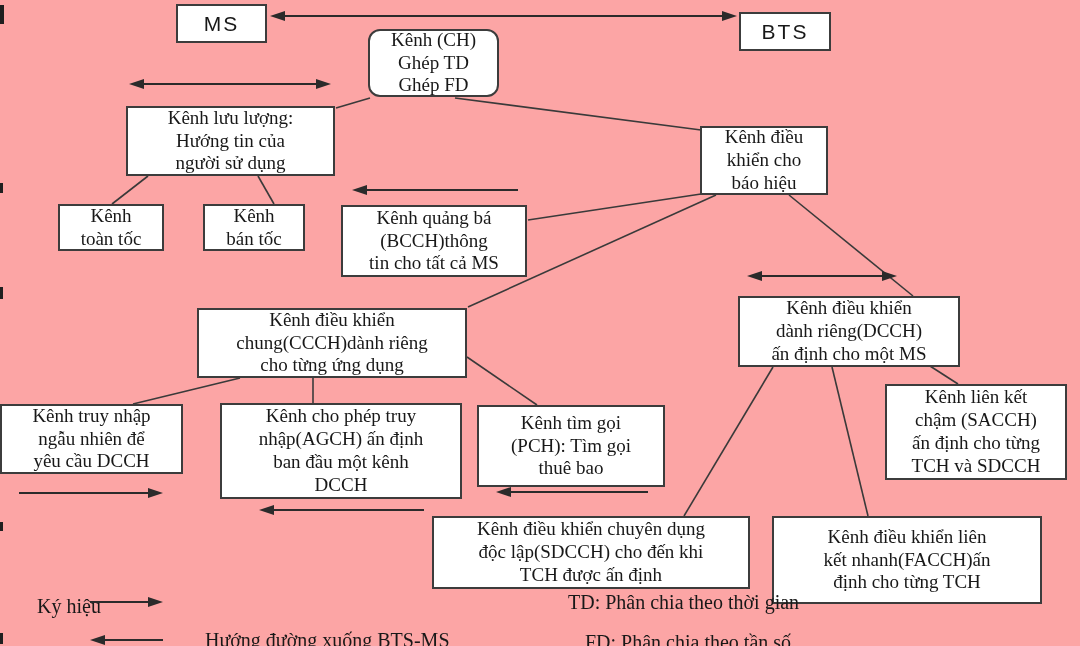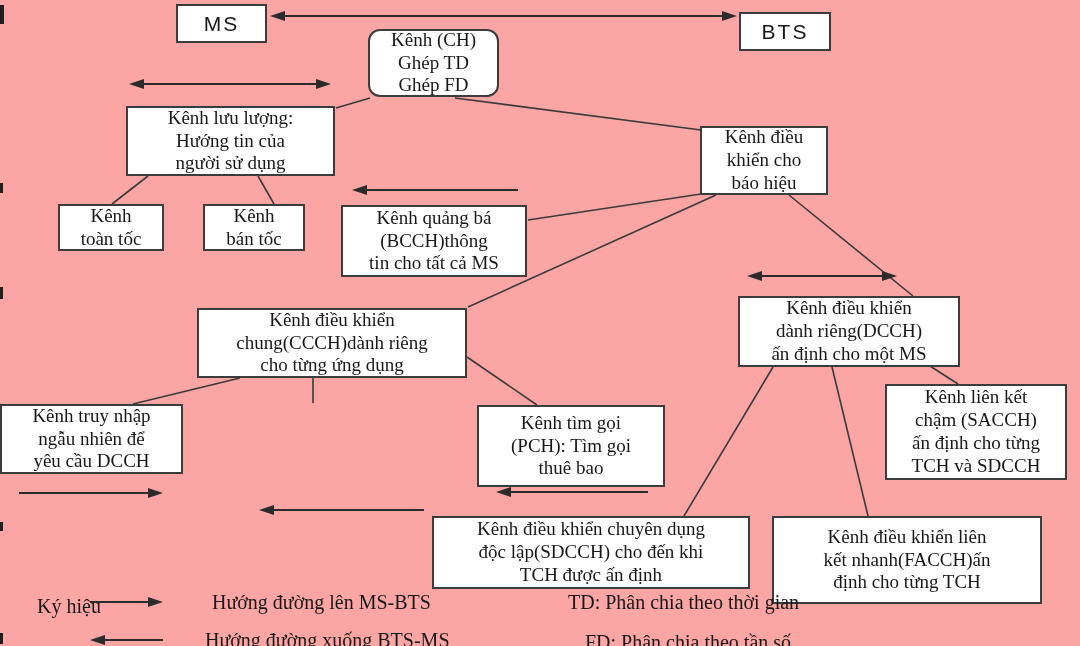--- a/index.html
+++ b/index.html
@@ -140,33 +140,36 @@
 tin cho tất cả MS</div>
   <div class="box b-ccch">Kênh điều khiển
 chung(CCCH)dành riêng
 cho từng ứng dụng</div>
   <div class="box b-dcch">Kênh điều khiển
 dành riêng(DCCH)
 ấn định cho một MS</div>
   <div class="box b-rach">Kênh truy nhập
 ngẫu nhiên để
 yêu cầu DCCH</div>
+  <div class="box b-agch">Kênh cho phép truy
+nhập(AGCH) ấn định
+ban đầu một kênh
+DCCH</div>
   <div class="box b-pch">Kênh tìm gọi
 (PCH): Tìm gọi
 thuê bao</div>
   <div class="box b-sacch">Kênh liên kết
 chậm (SACCH)
 ấn định cho từng
 TCH và SDCCH</div>
   <div class="box b-sdcch">Kênh điều khiển chuyên dụng
 độc lập(SDCCH) cho đến khi
 TCH được ấn định</div>
   <div class="box b-facch">Kênh điều khiển liên
 kết nhanh(FACCH)ấn
 định cho từng TCH</div>
 
   <div class="lbl t-kyhieu">Ký hiệu</div>
-  <div class="lbl t-up">Hướng đường lên MS-BTS</div>
   <div class="lbl t-td">TD: Phân chia theo thời gian</div>
   <div class="lbl t-down">Hướng đường xuống BTS-MS</div>
   <div class="lbl t-fd">FD: Phân chia theo tần số</div>
 
 </div>
 
 </body></html>

